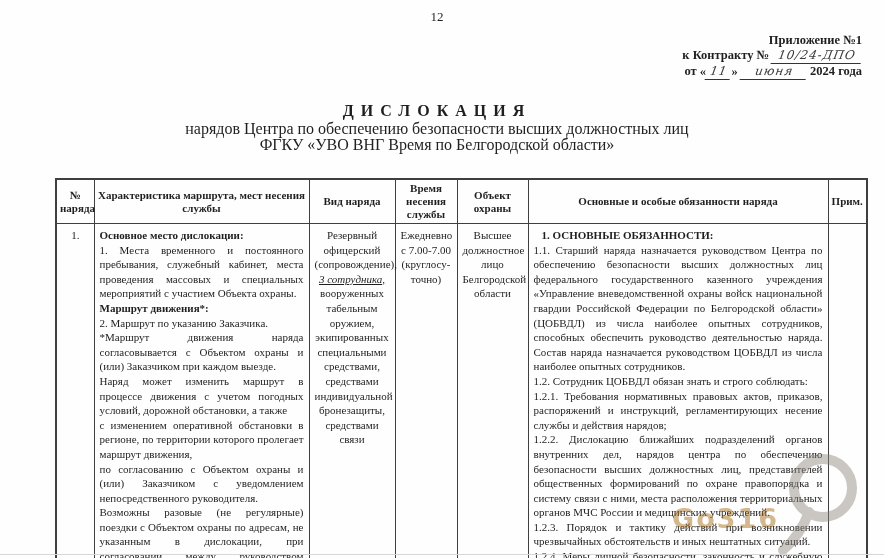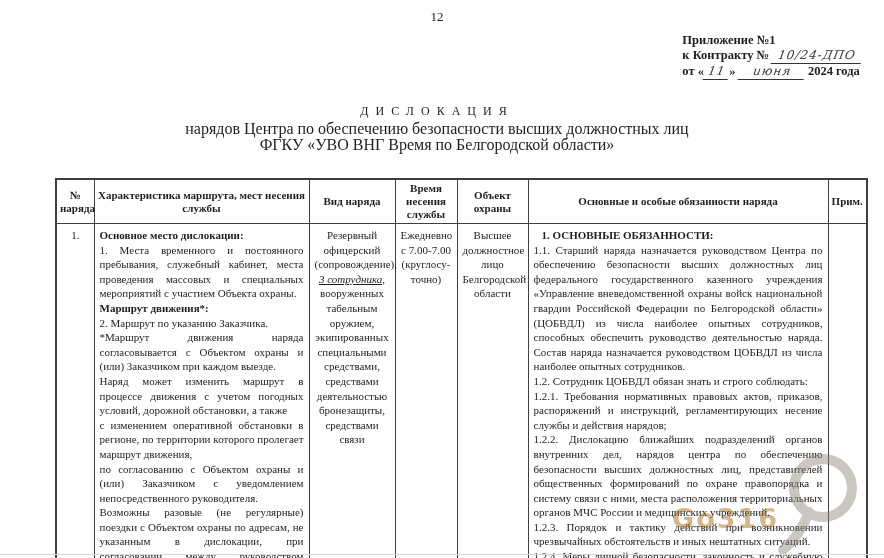--- a/index.html
+++ b/index.html
@@ -12,37 +12,37 @@
     color: #1f1f1f;
     overflow: hidden;
     padding-left: 6px;
   }
   .page-number {
     position: absolute; top: 9px; left: 0; width: 874px;
     text-align: center; font-size: 13px;
   }
   .appendix {
     position: absolute; top: 33px; right: 22px;
-    text-align: left; font-weight: bold; font-size: 12.5px; line-height: 15px; margin-left: 44px;
+    text-align: right; font-weight: bold; font-size: 12.5px; line-height: 15px; margin-left: 44px;
   }
   .hand {
     font-family: "DejaVu Serif", serif;
     font-style: italic; font-weight: normal;
     font-size: 12px; color: #3a3a3a;
     letter-spacing: 1px;
     display: inline-block; transform: skewX(-10deg);
   }
   .uline { border-bottom: 1px solid #333; padding: 0 6px; }
   .uline-sm { border-bottom: 1px solid #333; padding: 0 4px; }
   .uline-lg { border-bottom: 1px solid #333; padding: 0 14px; }
   .title-block {
     position: absolute; top: 103px; left: 0; width: 874px;
     text-align: center; line-height: 16px;
   }
-  .title-main { font-weight: normal; font-size: 12px; letter-spacing: 7px; margin-bottom: 2px; }
+  .title-main { font-weight: bold; font-size: 16px; letter-spacing: 7px; margin-bottom: 2px; }
   .title-sub { font-size: 16px; }
   table.disposition {
     position: absolute; top: 178px; left: 55px;
     width: 811px; border-collapse: collapse;
     table-layout: fixed;
     background: transparent;
   }
   table.disposition, table.disposition th, table.disposition td {
     border: 1px solid #3f3f3f;
   }
@@ -125,21 +125,21 @@
           <p class="bold">Основное место дислокации:</p>
           <p>1. Места временного и постоянного пребывания, служебный кабинет, места проведения массовых и специальных мероприятий с участием Объекта охраны.</p>
           <p class="bold">Маршрут движения*:</p>
           <p>2. Маршрут по указанию Заказчика.</p>
           <p>*Маршрут движения наряда согласовывается с Объектом охраны и (или) Заказчиком при каждом выезде.</p>
           <p>Наряд может изменить маршрут в процессе движения с учетом погодных условий, дорожной обстановки, а также</p>
           <p>с изменением оперативной обстановки в регионе, по территории которого пролегает маршрут движения,</p>
           <p>по согласованию с Объектом охраны и (или) Заказчиком с уведомлением непосредственного руководителя.</p>
           <p>Возможны разовые (не регулярные) поездки с Объектом охраны по адресам, не указанным в дислокации, при согласовании между руководством подразделения и Объектом охраны.</p>
         </td>
-        <td class="cell-center"><span>Резервный офицерский (сопровождение), </span><span class="italic">3 сотрудника, </span><span>вооруженных табельным оружием, экипированных специальными средствами, средствами деятельностью бронезащиты, средствами связи</span></td>
+        <td class="cell-center"><span>Резервный офицерский (сопровождение), </span><span class="italic">3 сотрудника, </span><span>вооруженных табельным оружием, экипированных специальными средствами, средствами индивидуальной бронезащиты, средствами связи</span></td>
         <td class="cell-center">Ежедневно с 7.00-7.00 (круглосу­точно)</td>
         <td class="cell-center">Высшее должностное лицо Белгородской области</td>
         <td class="cell-justify">
           <p class="duties-head">1. ОСНОВНЫЕ ОБЯЗАННОСТИ:</p>
           <p>1.1. Старший наряда назначается руководством Центра по обеспечению безопасности высших должностных лиц федерального государственного казенного учреждения «Управление вневедомственной охраны войск национальной гвардии Российской Федерации по Белгородской области» (ЦОБВДЛ) из числа наиболее опытных сотрудников, способных обеспечить руководство деятельностью наряда. Состав наряда назначается руководством ЦОБВДЛ из числа наиболее опытных сотрудников.</p>
           <p>1.2. Сотрудник ЦОБВДЛ обязан знать и строго соблюдать:</p>
           <p>1.2.1. Требования нормативных правовых актов, приказов, распоряжений и инструкций, регламентирующих несение службы и действия нарядов;</p>
           <p>1.2.2. Дислокацию ближайших подразделений органов внутренних дел, нарядов центра по обеспечению безопасности высших должностных лиц, представителей общественных формирований по охране правопорядка и систему связи с ними, места расположения территориальных органов МЧС России и медицинских учреждений.</p>
           <p>1.2.3. Порядок и тактику действий при возникновении чрезвычайных обстоятельств и иных нештатных ситуаций.</p>
           <p>1.2.4. Меры личной безопасности, законность и служебную дисциплину, а также быть культурным и вежливым в обращении с гражданами.</p>

